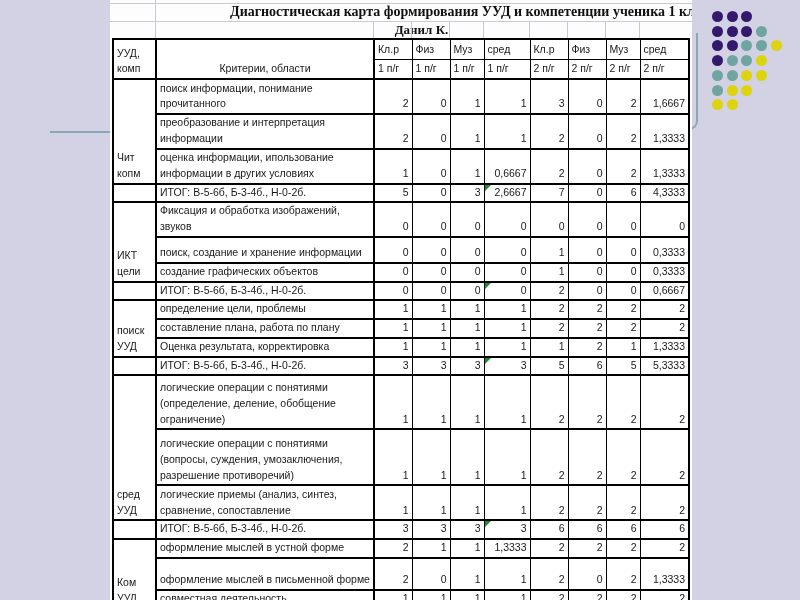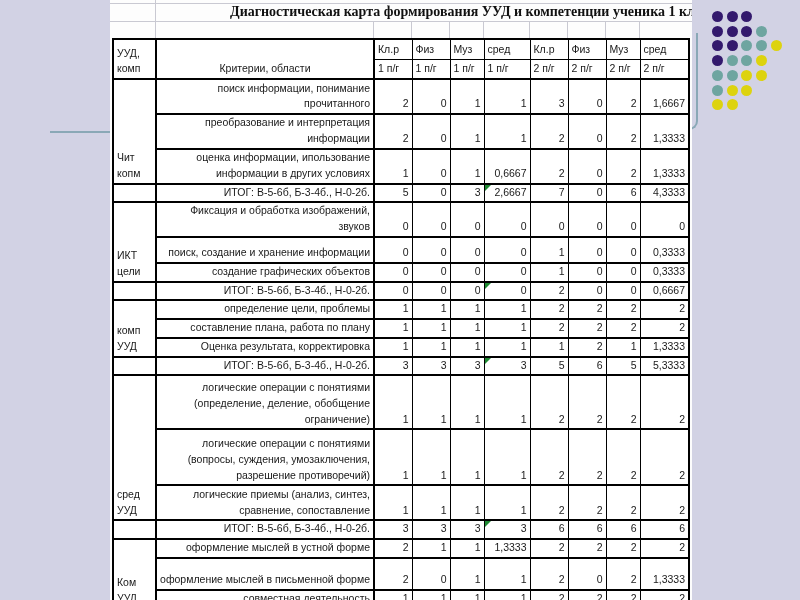--- a/index.html
+++ b/index.html
@@ -25,21 +25,21 @@
   table.diag{position:absolute;left:2px;top:38px;width:576px;border-collapse:collapse;table-layout:fixed;background:#fff}
   .diag td,.diag th{border:2px solid #000;box-sizing:border-box;overflow:hidden;vertical-align:bottom;
                     color:#191919;font:400 10.5px/1.5 "Liberation Sans",sans-serif;padding:0 3px 1px 3px}
   .num{border-left-width:1px !important;border-right-width:1px !important;text-align:right}
   .numfirst{border-left-width:2px !important}
   .numlast{border-right-width:2px !important}
   .phead{font:400 12px "Liberation Serif",serif;text-align:left;border-bottom-width:1px !important}
   .psub{font:400 12px "Liberation Serif",serif;text-align:left;border-top-width:1px !important}
   .uudh{font:700 11px/1.4 "Liberation Sans",sans-serif;text-align:left;vertical-align:middle;white-space:pre-line}
   .crith{font:700 11px "Liberation Sans",sans-serif;text-align:center}
-  .crit{text-align:right}
+  .crit{text-align:left}
   .flag{position:relative}
   .flag .tri{position:absolute;top:0;left:0;width:0;height:0;border-top:6px solid #1e8a32;border-right:6px solid transparent}
 </style>
 </head>
 <body>
 
 <div class="slide">
   <div class="line-left"></div>
   <div class="bracket"></div>
   <div class="dots">
@@ -66,20 +66,21 @@
       <div class="dot" style="left: 0px; top: 73.5px; background: rgb(110, 165, 160);"></div>
       <div class="dot" style="left: 14.7px; top: 73.5px; background: rgb(221, 211, 14);"></div>
       <div class="dot" style="left: 29.4px; top: 73.5px; background: rgb(221, 211, 14);"></div>
       <div class="dot" style="left: 0px; top: 88.2px; background: rgb(221, 211, 14);"></div>
       <div class="dot" style="left: 14.7px; top: 88.2px; background: rgb(221, 211, 14);"></div>
     </div>
 
   <div class="sheet">
     <div class="gv" style="left:45px;top:0;height:38px"></div>
     <div class="title-row">Диагностическая  карта формирования УУД и компетенции ученика 1 класс</div>
+    <div class="danil-row">Данил К.</div>
     <table class="diag">
       <colgroup>
         <col style="width:43px">
           <col style="width:218px">
         <col style="width:38px">
           <col style="width:38px">
           <col style="width:34px">
           <col style="width:46px">
         <col style="width:38px">
           <col style="width:38px">
@@ -196,21 +197,21 @@
             <td class="num numfirst">0</td>
             <td class="num">0</td>
             <td class="num">0</td>
             <td class="num flag">0<span class="tri"></span></td>
             <td class="num">2</td>
             <td class="num">0</td>
             <td class="num">0</td>
             <td class="num numlast">0,6667</td>
           </tr>
           <tr style="height: 15px;">
-            <td class="catcell" rowspan="3">комп УУД</td>
+            <td class="catcell" rowspan="3">поиск УУД</td>
             <td class="crit">определение цели, проблемы</td>
             <td class="num numfirst">1</td>
             <td class="num">1</td>
             <td class="num">1</td>
             <td class="num">1</td>
             <td class="num">2</td>
             <td class="num">2</td>
             <td class="num">2</td>
             <td class="num numlast">2</td>
           </tr>

